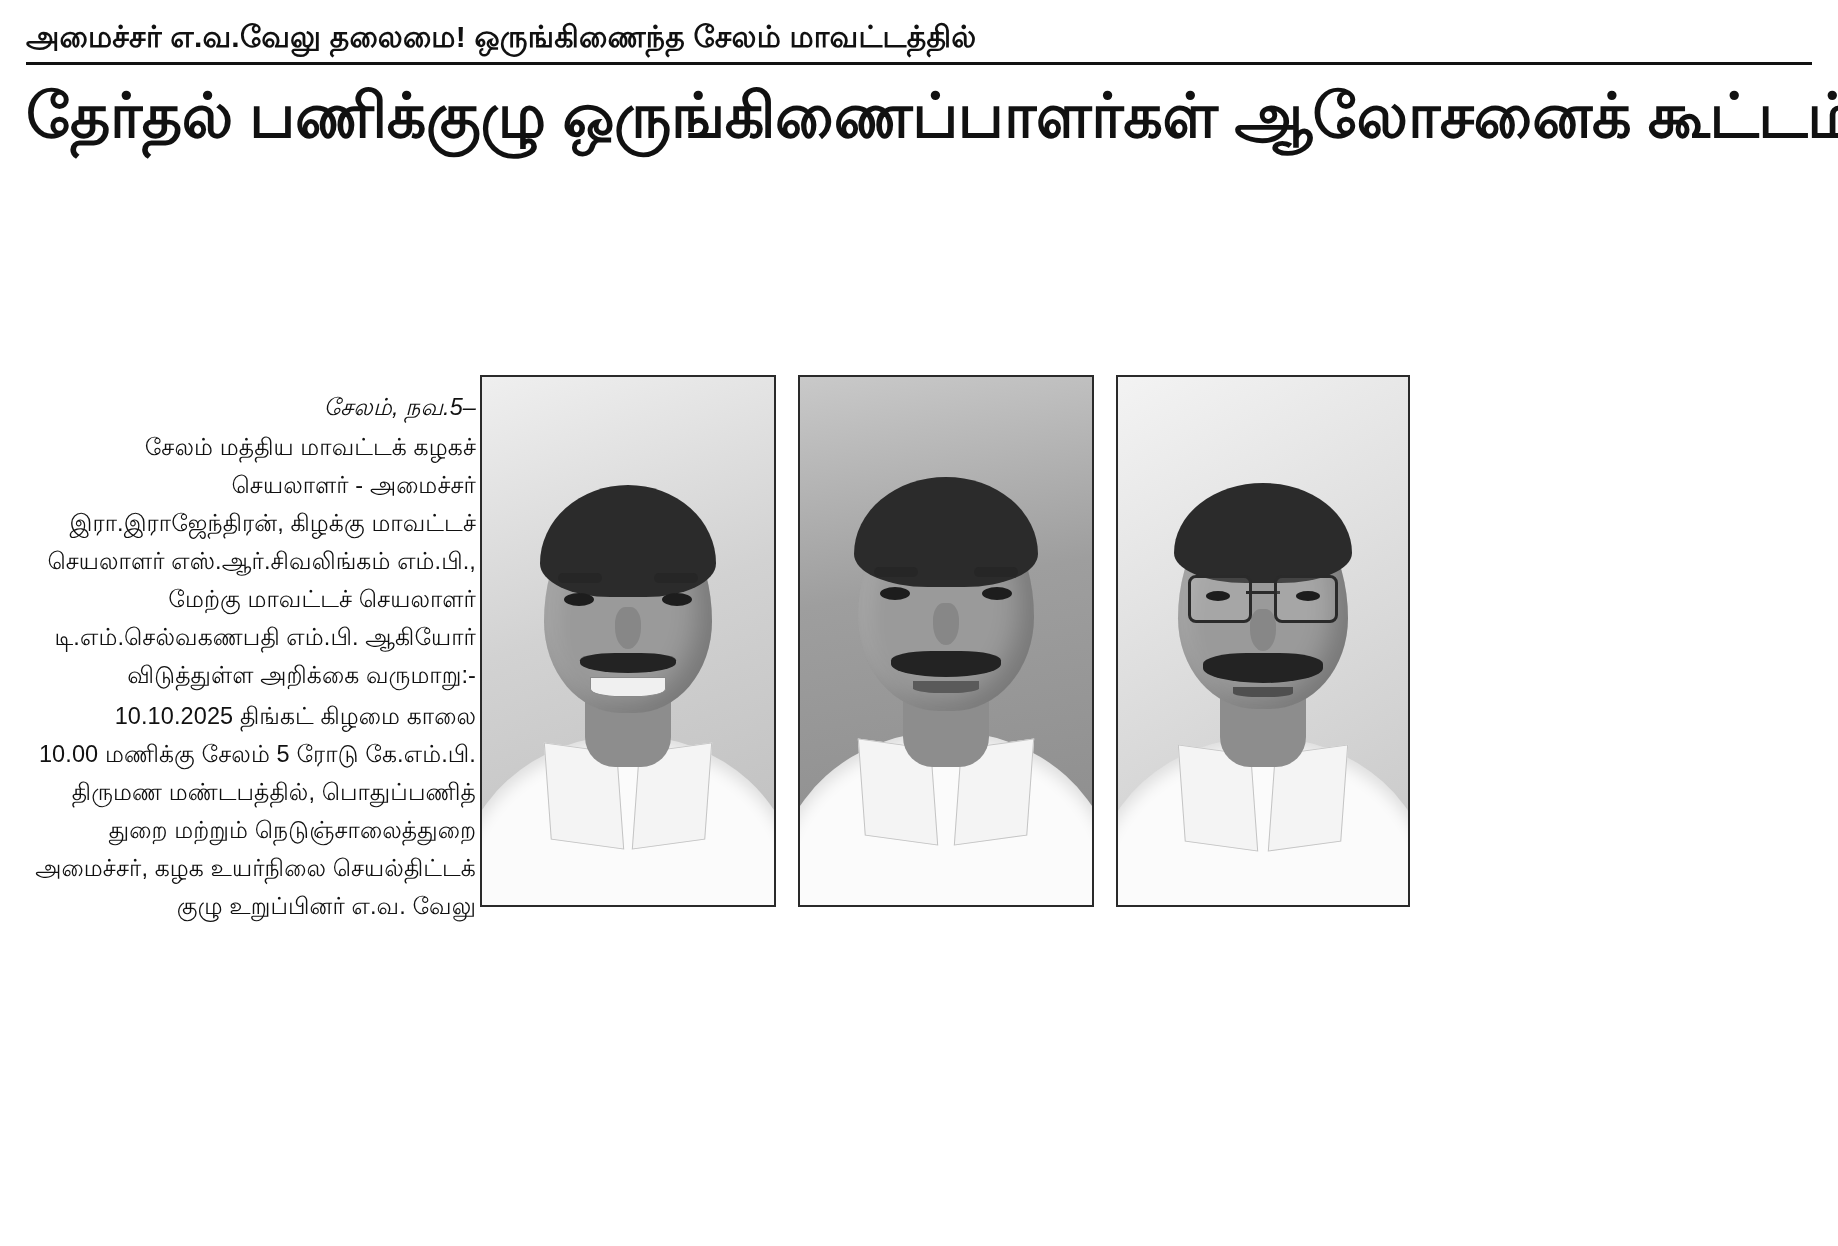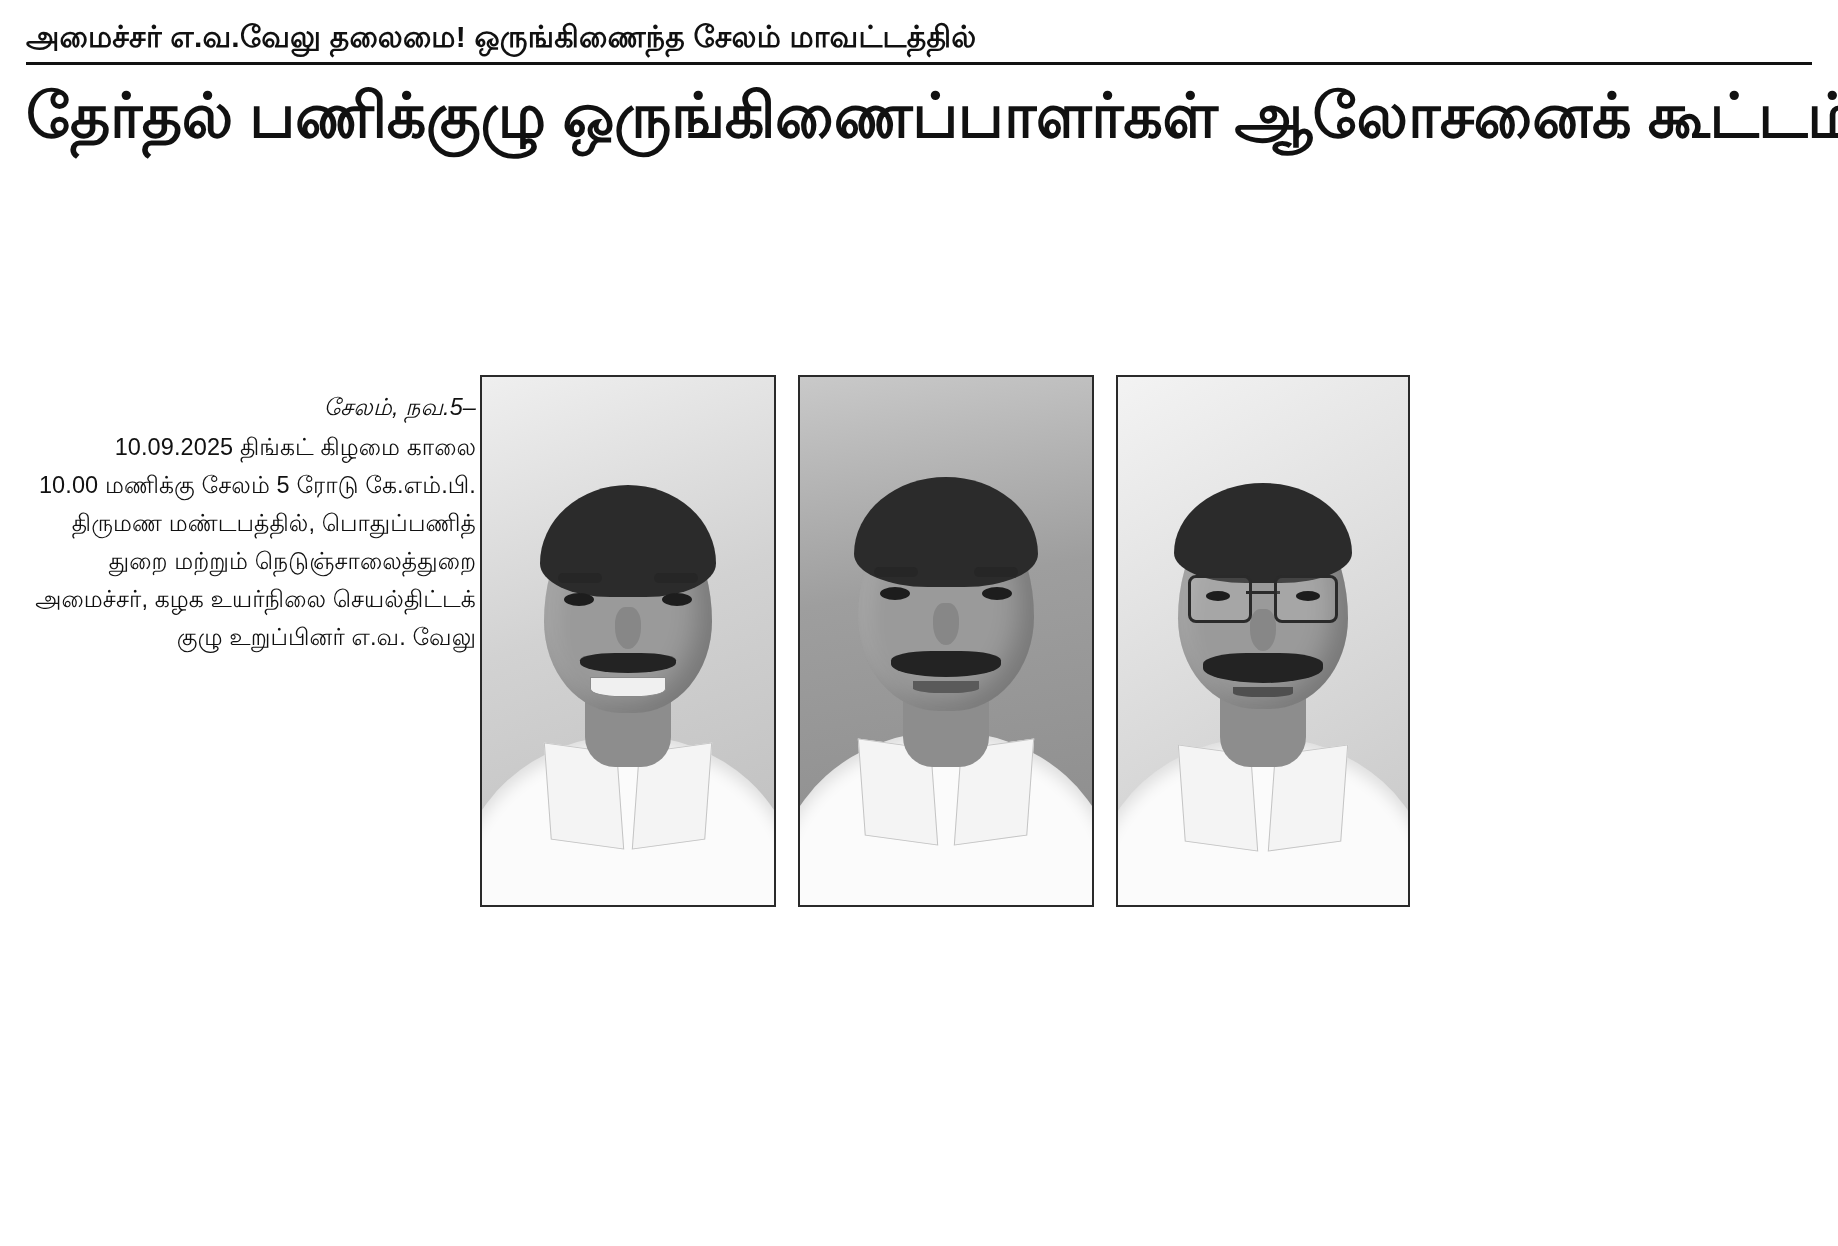--- a/index.html
+++ b/index.html
@@ -269,18 +269,19 @@
       <div class="mouth" style="top:310px;width:60px;height:10px;background:#4f4f4f;"></div>
     </div>
 
   </div>
 
   
   <div class="columns">
 
     <div class="col col1">
       <p class="dateline">சேலம், நவ.5–</p>
-      <p class="indent">10.09.2025 திங்கட் கிழமை காலை 10.00 மணிக்கு சேலம் 5 ரோடு கே.எம்.பி. திருமண மண்டபத்தில், பொதுப்பணித் துறை மற்றும் நெடுஞ்சாலைத்துறை அமைச்சர், கழக உயர்நிலை செயல்திட்டக் குழு உறுப்பினர் எ.வ. வேலு</p>
+      <p class="indent">சேலம் மத்திய மாவட்டக் கழகச் செயலாளர் - அமைச்சர் இரா.இராஜேந்திரன், கிழக்கு மாவட்டச் செயலாளர் எஸ்.ஆர்.சிவலிங்கம் எம்.பி., மேற்கு மாவட்டச் செயலாளர் டி.எம்.செல்வகணபதி எம்.பி. ஆகியோர் விடுத்துள்ள அறிக்கை வருமாறு:-</p>
+      <p class="indent">10.10.2025 திங்கட் கிழமை காலை 10.00 மணிக்கு சேலம் 5 ரோடு கே.எம்.பி. திருமண மண்டபத்தில், பொதுப்பணித் துறை மற்றும் நெடுஞ்சாலைத்துறை அமைச்சர், கழக உயர்நிலை செயல்திட்டக் குழு உறுப்பினர் எ.வ. வேலு</p>
     </div>
 
   </div>
 
 </div>
 
 </body></html>

